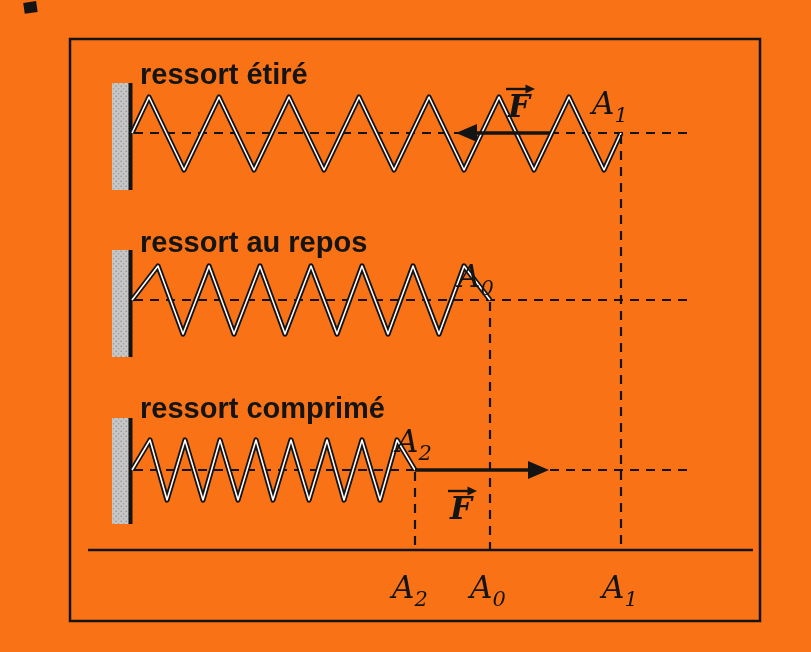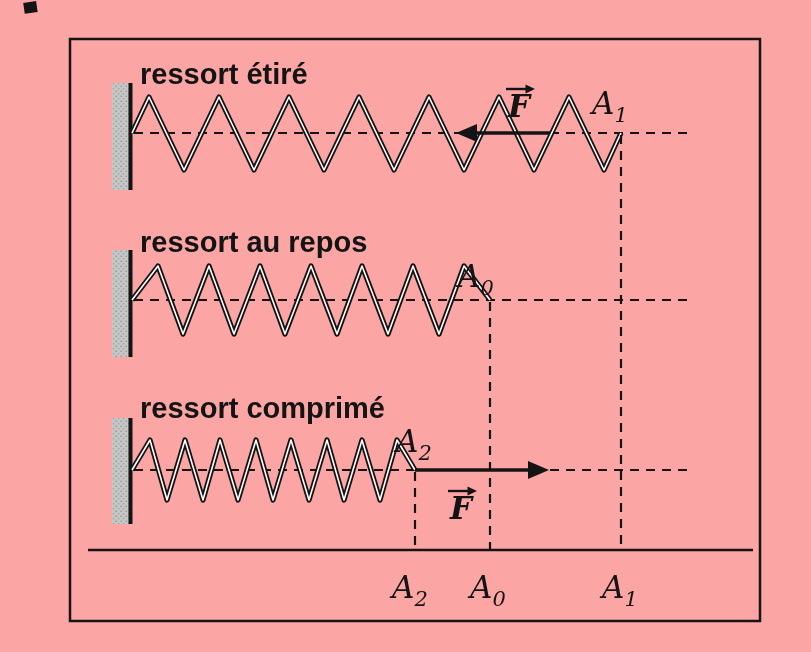--- a/index.html
+++ b/index.html
@@ -5,21 +5,21 @@
   html, body {
     margin: 0;
     padding: 0;
     background: #ffffff;
     font-family: "Liberation Sans", sans-serif;
   }
   .canvas {
     position: relative;
     width: 811px;
     height: 652px;
-    background: #fca5a5;
+    background: #f97316;
     overflow: hidden;
   }
   svg { display: block; }
   .row-title {
     font-family: "Liberation Sans", sans-serif;
     font-weight: 700;
     font-size: 29px;
     fill: #141414;
   }
   .math-label {

